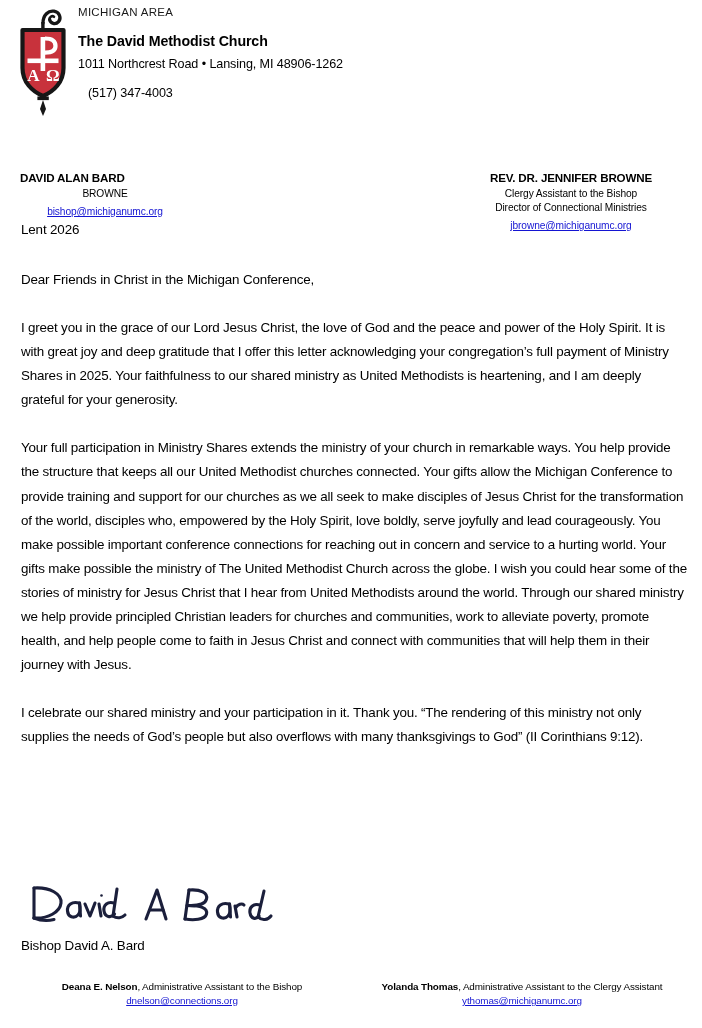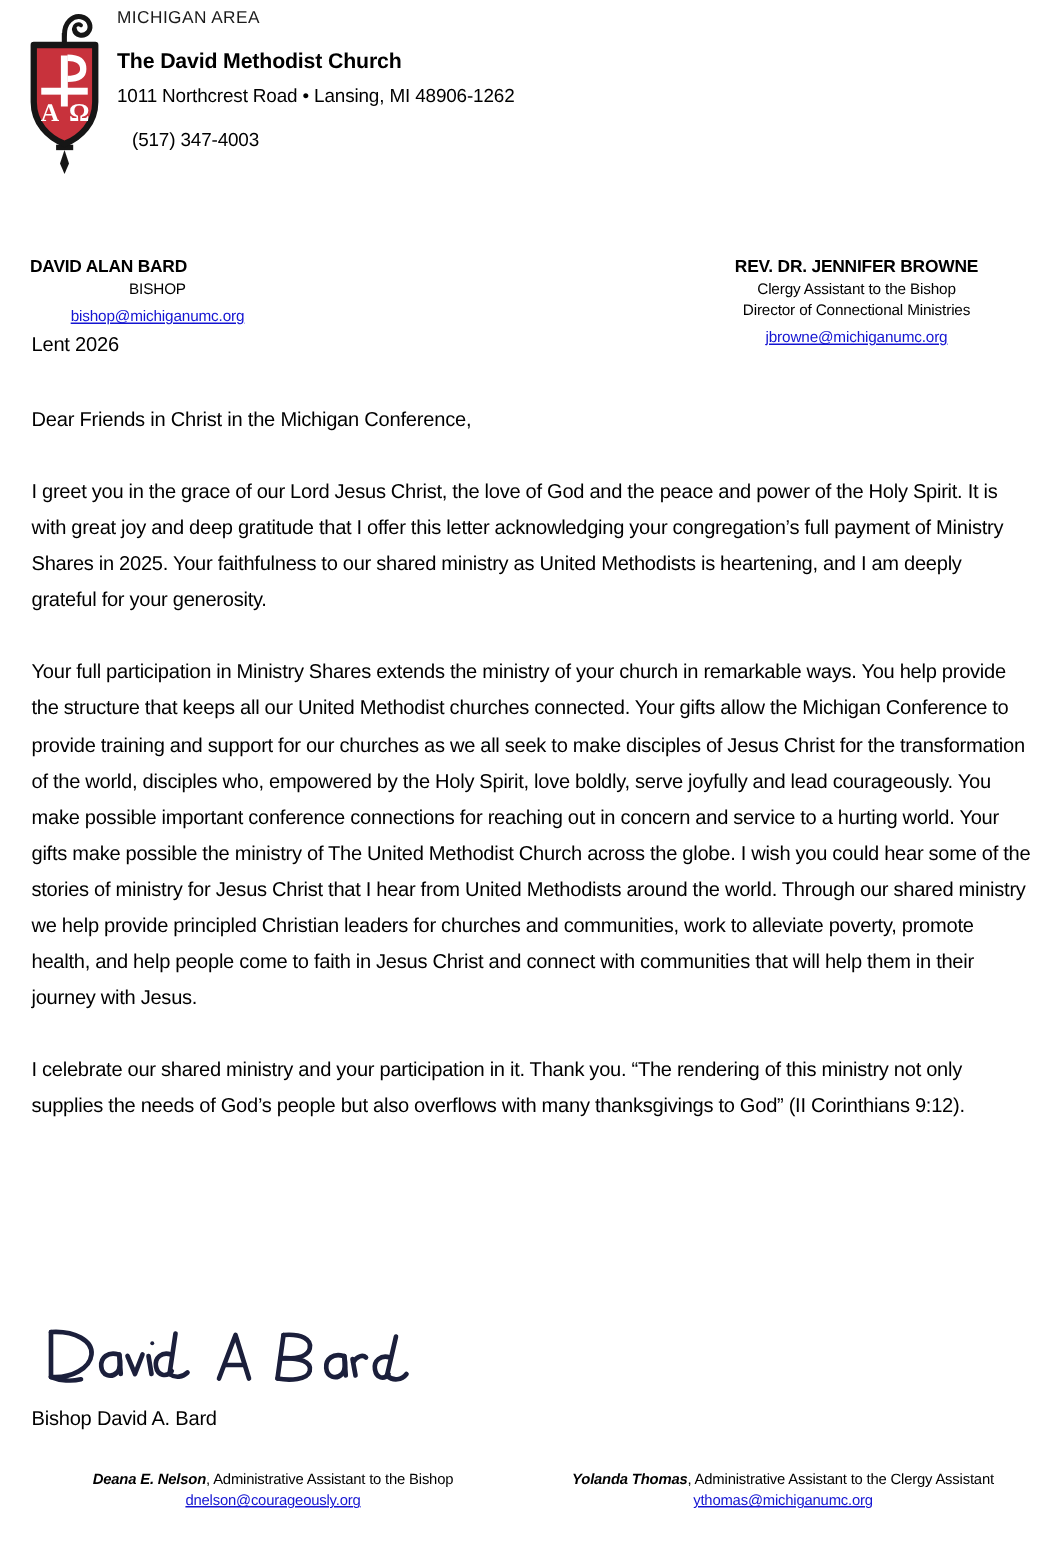--- a/index.html
+++ b/index.html
@@ -192,21 +192,21 @@
     text-align: center;
   }
   .f-col-left  { left: 12px;  width: 340px; }
   .f-col-right { left: 352px; width: 340px; }
   .f-line {
     font-size: 9.9px;
     line-height: 14px;
     margin: 0;
     letter-spacing: -0.12px;
   }
-  .f-line b { font-weight: bold; font-style: italic; }
+  .f-line b { font-weight: bold; }
   .f-email {
     font-size: 9.9px;
     line-height: 14px;
     margin: 0;
     color: #1414d2;
     text-decoration: underline;
     letter-spacing: -0.12px;
     cursor: pointer;
     display: inline-block;
   }
@@ -248,21 +248,21 @@
       <p class="lh-church">The David Methodist Church</p>
       <p class="lh-addr">1011 Northcrest Road • Lansing, MI 48906-1262</p>
       <p class="lh-phone">(517) 347-4003</p>
     </div>
   </div>
 
   <div class="contacts">
 
     <div class="contact-left">
       <p class="c-name">DAVID ALAN BARD</p>
-      <p class="c-title">BISHOP</p>
+      <p class="c-title">BROWNE</p>
       <div class="c-email-row">
         <span class="c-email">bishop@michiganumc.org</span>
       </div>
     </div>
 
     <div class="contact-right">
       <p class="c-name">REV. DR. JENNIFER BROWNE</p>
       <p class="c-title">Clergy Assistant to the Bishop</p>
       <p class="c-title">Director of Connectional Ministries</p>
       <span class="c-email">jbrowne@michiganumc.org</span>
@@ -316,21 +316,21 @@
       </g>
     </svg>
   </div>
 
   <p class="sig-name">Bishop David A. Bard</p>
 
   <div class="footer">
 
     <div class="f-col f-col-left">
       <p class="f-line"><b>Deana E. Nelson</b><span>, Administrative Assistant to the Bishop</span></p>
-      <p class="f-line"><span class="f-email">dnelson@courageously.org</span></p>
+      <p class="f-line"><span class="f-email">dnelson@connections.org</span></p>
     </div>
 
     <div class="f-col f-col-right">
       <p class="f-line"><b>Yolanda Thomas</b><span>, Administrative Assistant to the Clergy Assistant</span></p>
       <p class="f-line"><span class="f-email">ythomas@michiganumc.org</span></p>
     </div>
   </div>
 
 </div>
 

